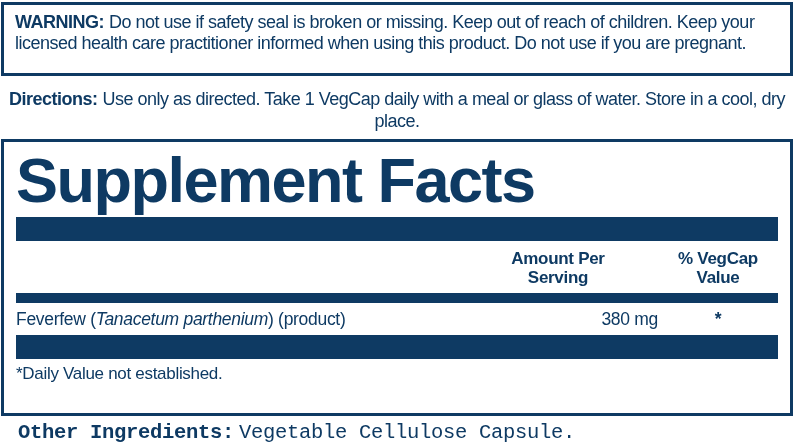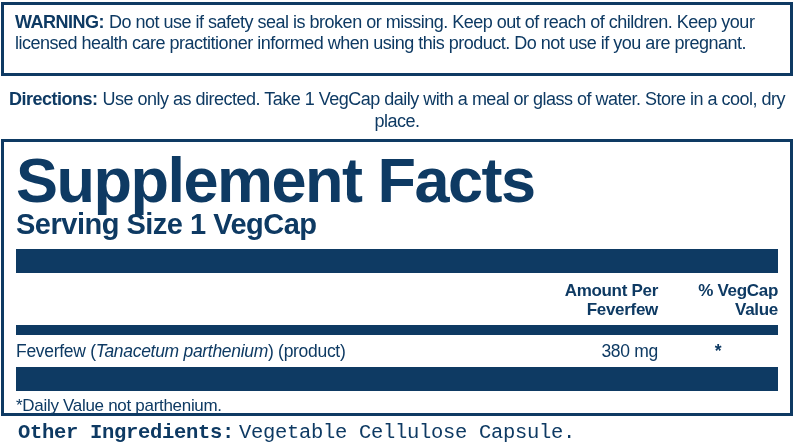--- a/index.html
+++ b/index.html
@@ -46,21 +46,21 @@
   .bar-big  { height: 24px; margin-top: 9px; }
   .bar-thin { height: 10px; }
   .bar-med  { height: 24px; }
   .grid-3 {
     display: grid;
     grid-template-columns: 1fr 200px 120px;
     align-items: center;
   }
   .hdr-row { padding: 8px 0 6px; align-items: start; }
   .col-hdr {
-    font-size: 17px; font-weight: bold; text-align: right; line-height: 19px;
+    font-size: 17px; font-weight: bold; text-align: center; line-height: 19px;
     letter-spacing: -0.3px;
   }
   .data-row { padding: 6px 0; font-size: 17.5px; letter-spacing: -0.3px; line-height: 20px; }
   .cell-amount { text-align: right; }
   .cell-dv { text-align: center; font-weight: bold; }
   .footnote { font-size: 17px; letter-spacing: -0.3px; padding-top: 5px; }
 
   
   .other-ingredients {
     position: absolute; left: 18px; top: 421px; width: 790px;
@@ -74,46 +74,45 @@
 <div class="warning-box">
   <span class="inline-label">WARNING:</span><span>Do not use if safety seal is broken or missing. Keep out of reach of children. Keep your licensed health care practitioner informed when using this product. Do not use if you are pregnant.</span>
 </div>
 
 <div class="directions">
   <span class="inline-label">Directions:</span><span>Use only as directed. Take 1 VegCap daily with a meal or glass of water. Store in a cool, dry place.</span>
 </div>
 
 <div class="facts-box">
   <div class="facts-title">Supplement Facts</div>
-  <div class="serving-size">Serving Size 1 VegCap</div>
 
   <div class="bar-big navy"></div>
 
   <div class="grid-3 hdr-row">
     <div></div>
     <div class="col-hdr">
       <div>Amount Per</div>
-      <div>Feverfew</div>
+      <div>Serving</div>
     </div>
     <div class="col-hdr">
       <div>% VegCap</div>
       <div>Value</div>
     </div>
   </div>
 
   <div class="bar-thin navy"></div>
 
   <div class="grid-3 data-row">
     <div class="cell-name">
       <span>Feverfew (</span><span class="italic">Tanacetum parthenium</span><span>) (product)</span>
     </div>
     <div class="cell-amount">380 mg</div>
     <div class="cell-dv">*</div>
   </div>
 
   <div class="bar-med navy"></div>
 
-  <div class="footnote">*Daily Value not parthenium.</div>
+  <div class="footnote">*Daily Value not established.</div>
 </div>
 
 <div class="other-ingredients">
   <span class="inline-label">Other Ingredients:</span><span>Vegetable Cellulose Capsule.</span>
 </div>
 
 </body></html>

